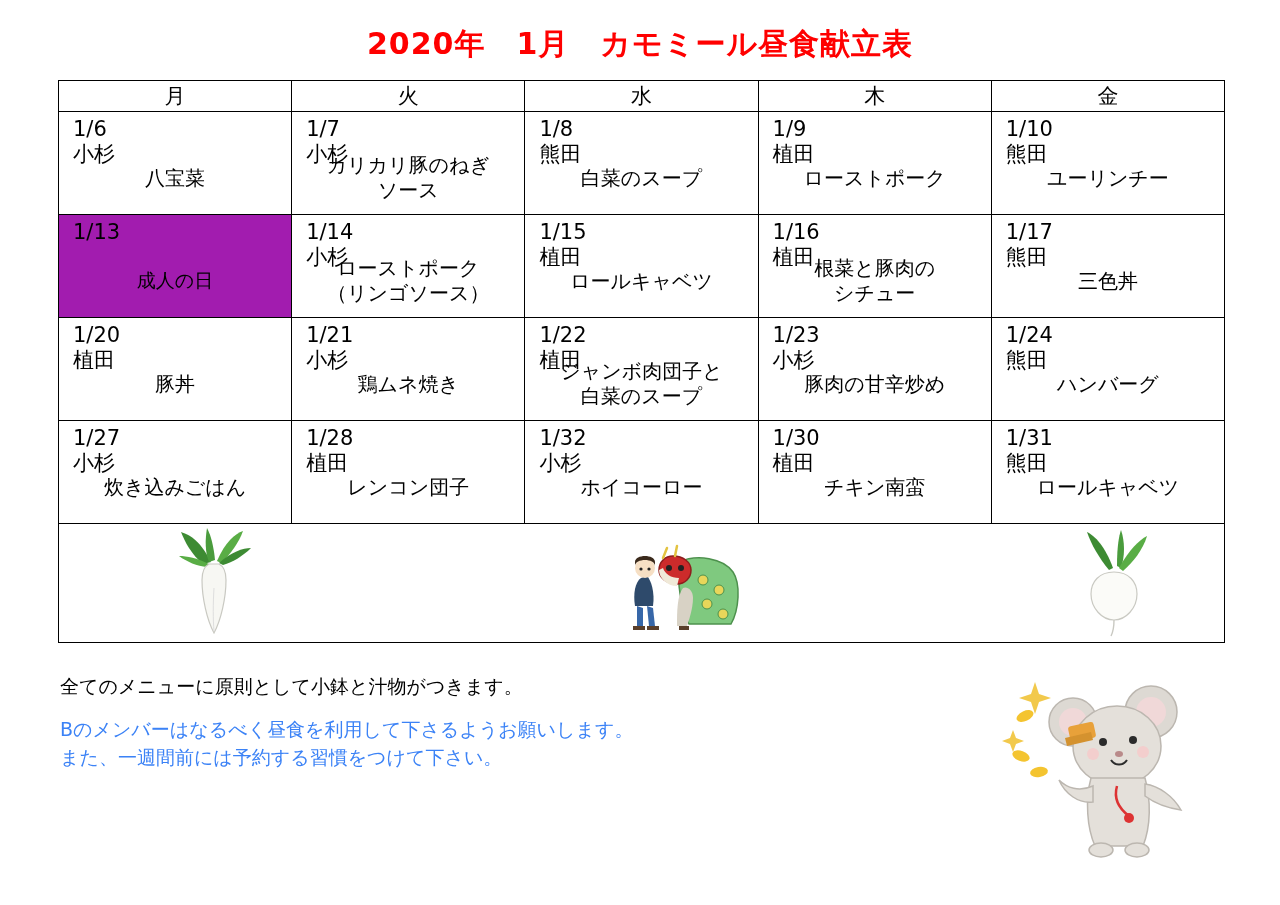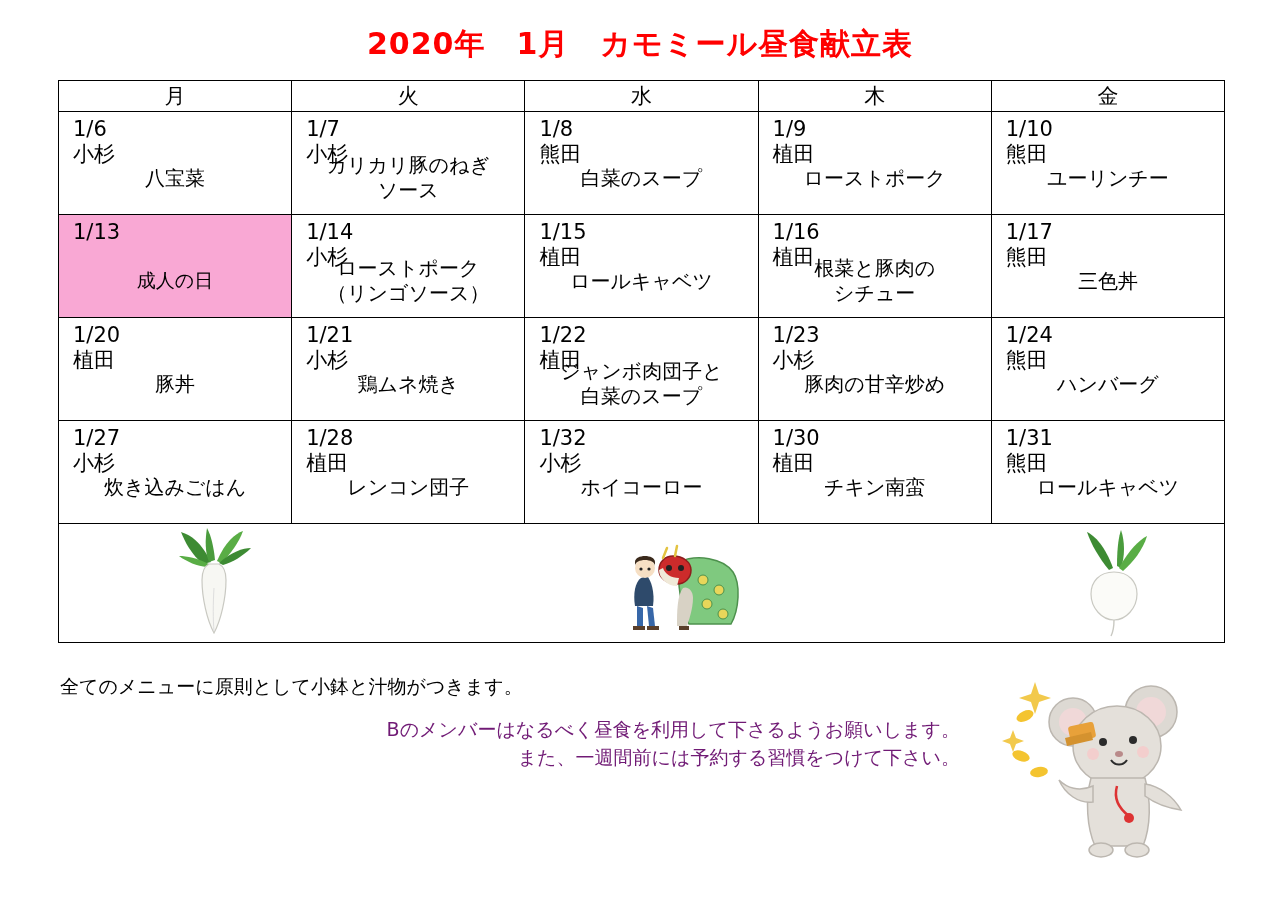--- a/index.html
+++ b/index.html
@@ -76,21 +76,21 @@
     align-items: center;
     justify-content: center;
     text-align: center;
     font-size: 20px;
     line-height: 1.25;
     padding: 0 6px;
     box-sizing: border-box;
     white-space: pre-line;
   }
   td.holiday {
-    background: #f9a8d4;
+    background: #a21caf;
     margin-top: 40px;
   }
   td.holiday .cell-body {
     font-size: 19px;
   }
   td.imagerow {
     height: 118px;
     position: relative;
   }
   .illus-wrap {
@@ -128,22 +128,21 @@
   }
   .note-line {
     font-size: 19px;
     font-weight: normal;
     color: #000000;
     line-height: 1.5;
     white-space: pre;
   }
   .note-block { margin-bottom: 14px; }
   .note-red {
-    color: #701a75;
-    text-align: right;
+    color: #3b82f6;
   }
   .fishline {
     display: flex;
     align-items: center;
     gap: 4px;
     font-size: 19px;
     font-weight: bold;
     white-space: pre;
   }
   .fish-icon {

